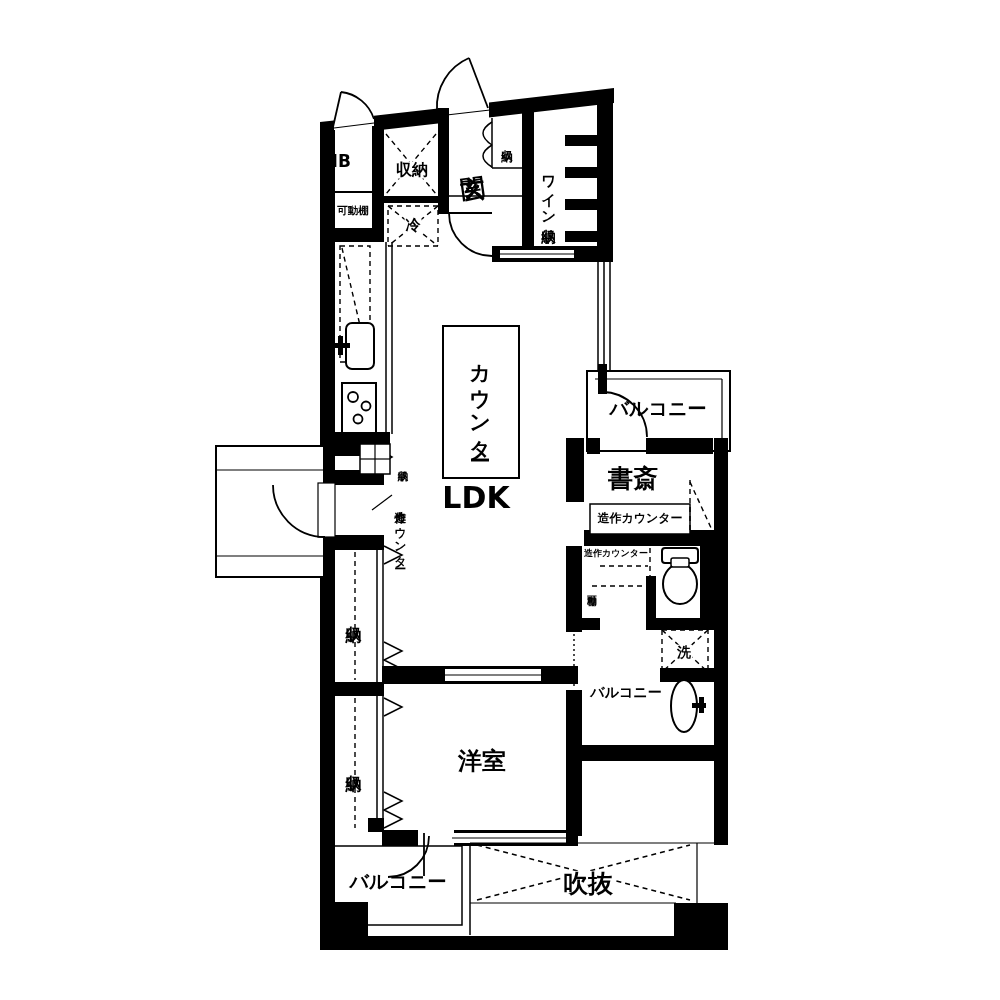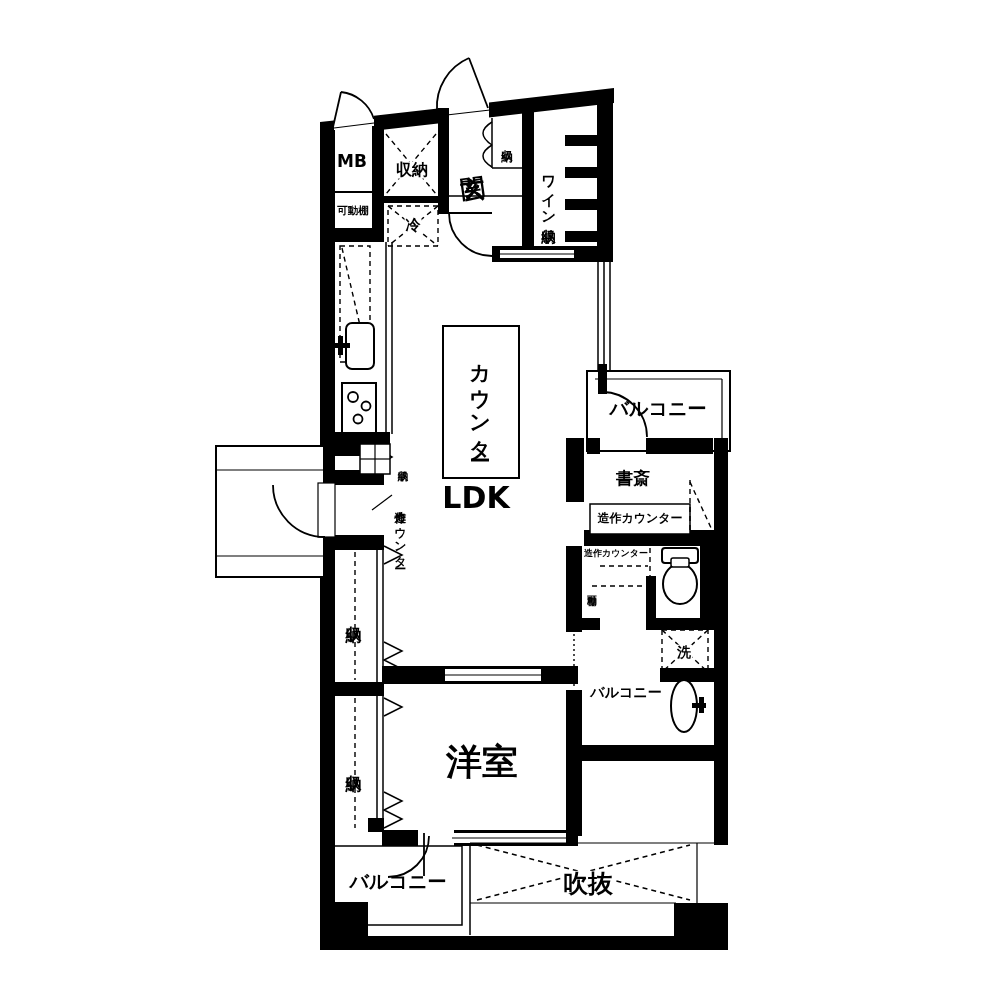--- a/index.html
+++ b/index.html
@@ -216,37 +216,37 @@
       <rect x="671" y="558" width="18" height="9" rx="2" fill="#fff" stroke="#000" stroke-width="1.5"></rect>
     </g>
     <g>
       <ellipse cx="684" cy="706" rx="13" ry="26" fill="#fff" stroke="#000" stroke-width="2"></ellipse>
       <rect x="692" y="703" width="14" height="5" fill="#000"></rect>
       <rect x="699" y="697" width="5" height="16" fill="#000"></rect>
     </g>
   </g>
 </svg>
 
-<div class="lbl" style="left:352px;top:162px;font-size:17px;">MB</div>
+<div class="lbl" style="left:336px;top:162px;font-size:17px;">MB</div>
 <div class="lbl" style="left:353px;top:211px;font-size:10.5px;">可動棚</div>
 <div class="lbl bgw" style="left:412px;top:170px;font-size:16px;">収納</div>
 <div class="lbl bgw" style="left:413px;top:226px;font-size:15px;">冷</div>
 <div class="lbl v tilt" style="left:468px;top:158px;font-size:24px;">玄関</div>
 <div class="lbl v" style="left:507px;top:142px;font-size:11.5px;">収納</div>
 <div class="lbl v" style="left:548px;top:192px;font-size:14.5px;">ワイン収納</div>
 <div class="lbl v" style="left:480px;top:400px;font-size:21px;">カウンター</div>
 <div class="lbl" style="left:476px;top:498px;font-size:30px;font-weight:700;">LDK</div>
 <div class="lbl v" style="left:403px;top:463px;font-size:10.5px;">収納</div>
 <div class="lbl v" style="left:400px;top:532px;font-size:12px;">造作カウンター</div>
 <div class="lbl" style="left:658px;top:409px;font-size:19px;">バルコニー</div>
-<div class="lbl" style="left:633px;top:479px;font-size:17px;">書斎</div>
+<div class="lbl" style="left:633px;top:479px;font-size:25px;">書斎</div>
 <div class="lbl" style="left:640px;top:518px;font-size:12px;">造作カウンター</div>
 <div class="lbl" style="left:616px;top:554px;font-size:9px;">造作カウンター</div>
 <div class="lbl v" style="left:592px;top:589px;font-size:9.5px;">可動棚</div>
 <div class="lbl bgw" style="left:684px;top:652px;font-size:14px;">洗</div>
 <div class="lbl" style="left:626px;top:692px;font-size:14px;">バルコニー</div>
 <div class="lbl v" style="left:353px;top:614px;font-size:16px;">収納</div>
 <div class="lbl v" style="left:353px;top:763px;font-size:16px;">収納</div>
-<div class="lbl" style="left:482px;top:762px;font-size:36px;">洋室</div>
+<div class="lbl" style="left:482px;top:762px;font-size:24px;">洋室</div>
 <div class="lbl" style="left:398px;top:882px;font-size:19px;">バルコニー</div>
 <div class="lbl bgw" style="left:588px;top:868px;font-size:25px;margin-top:16px;">吹抜</div>
 
 </div>
 
 </body></html>

